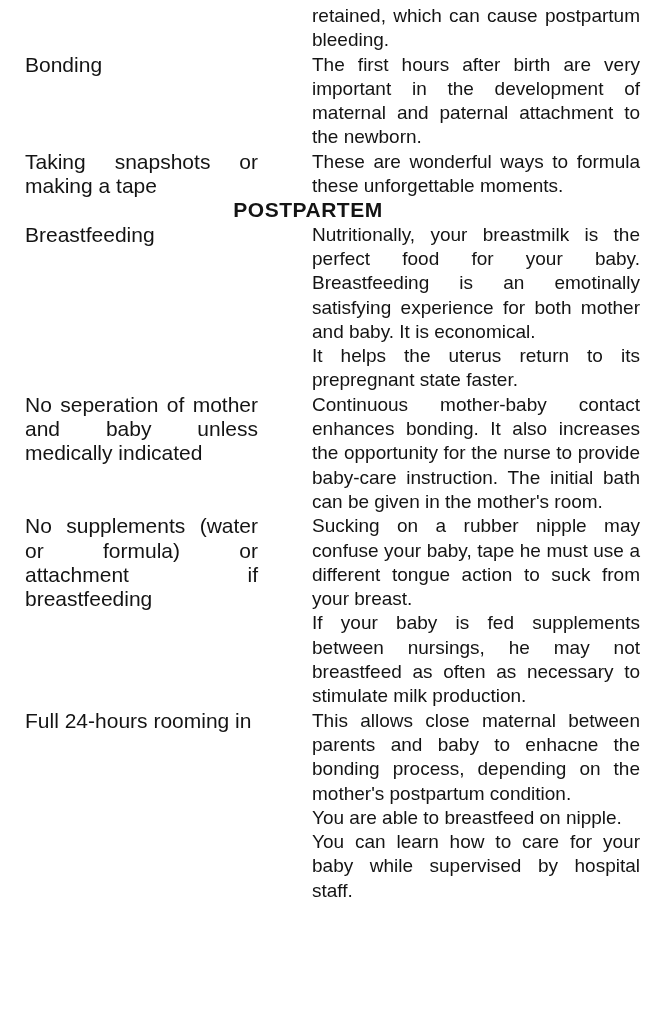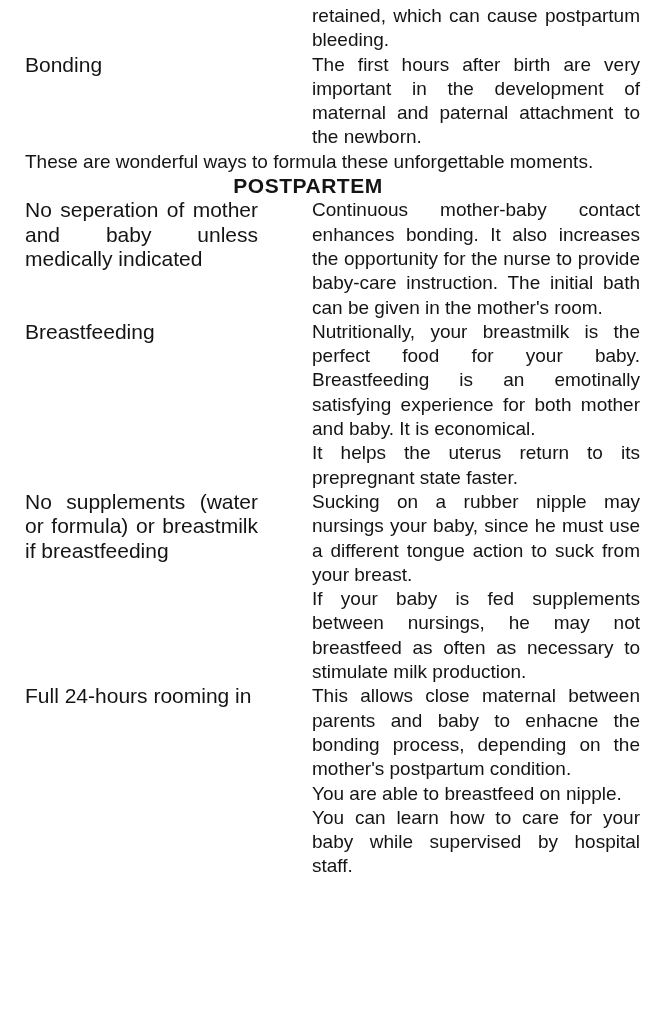--- a/index.html
+++ b/index.html
@@ -64,44 +64,45 @@
           <p class="para">retained, which can cause postpartum bleeding.</p>
         </div>
       </div>
       <div class="row">
         <div class="term">Bonding</div>
         <div class="desc">
           <p class="para">The first hours after birth are very important in the development of maternal and paternal attachment to the newborn.</p>
         </div>
       </div>
       <div class="row">
+        <div class="term">Taking snapshots or making a tape</div>
         <div class="desc">
           <p class="para">These are wonderful ways to formula these unforgettable moments.</p>
         </div>
       </div>
     </div>
   <div class="section-header">POSTPARTEM</div>
   <div id="rows-postpartum">
       <div class="row">
-        <div class="term">No seperation of mother and baby unless medically indicated</div>
-        <div class="desc">
-          <p class="para">Continuous mother-baby contact enhances bonding. It also increases the opportunity for the nurse to provide baby-care instruction. The initial bath can be given in the mother's room.</p>
-        </div>
-      </div>
-      <div class="row">
         <div class="term">Breastfeeding</div>
         <div class="desc">
           <p class="para">Nutritionally, your breastmilk is the perfect food for your baby. Breastfeeding is an emotinally satisfying experience for both mother and baby. It is economical.</p>
           <p class="para">It helps the uterus return to its prepregnant state faster.</p>
         </div>
       </div>
       <div class="row">
-        <div class="term">No supplements (water or formula) or breastmilk if breastfeeding</div>
+        <div class="term">No seperation of mother and baby unless medically indicated</div>
         <div class="desc">
-          <p class="para">Sucking on a rubber nipple may nursings your baby, since he must use a different tongue action to suck from your breast.</p>
+          <p class="para">Continuous mother-baby contact enhances bonding. It also increases the opportunity for the nurse to provide baby-care instruction. The initial bath can be given in the mother's room.</p>
+        </div>
+      </div>
+      <div class="row">
+        <div class="term">No supplements (water or formula) or attachment if breastfeeding</div>
+        <div class="desc">
+          <p class="para">Sucking on a rubber nipple may confuse your baby, tape he must use a different tongue action to suck from your breast.</p>
           <p class="para">If your baby is fed supplements between nursings, he may not breastfeed as often as necessary to stimulate milk production.</p>
         </div>
       </div>
       <div class="row">
         <div class="term">Full 24-hours rooming in</div>
         <div class="desc">
           <p class="para">This allows close maternal between parents and baby to enhacne the bonding process, depending on the mother's postpartum condition.</p>
           <p class="para">You are able to breastfeed on nipple.</p>
           <p class="para">You can learn how to care for your baby while supervised by hospital staff.</p>
         </div>

